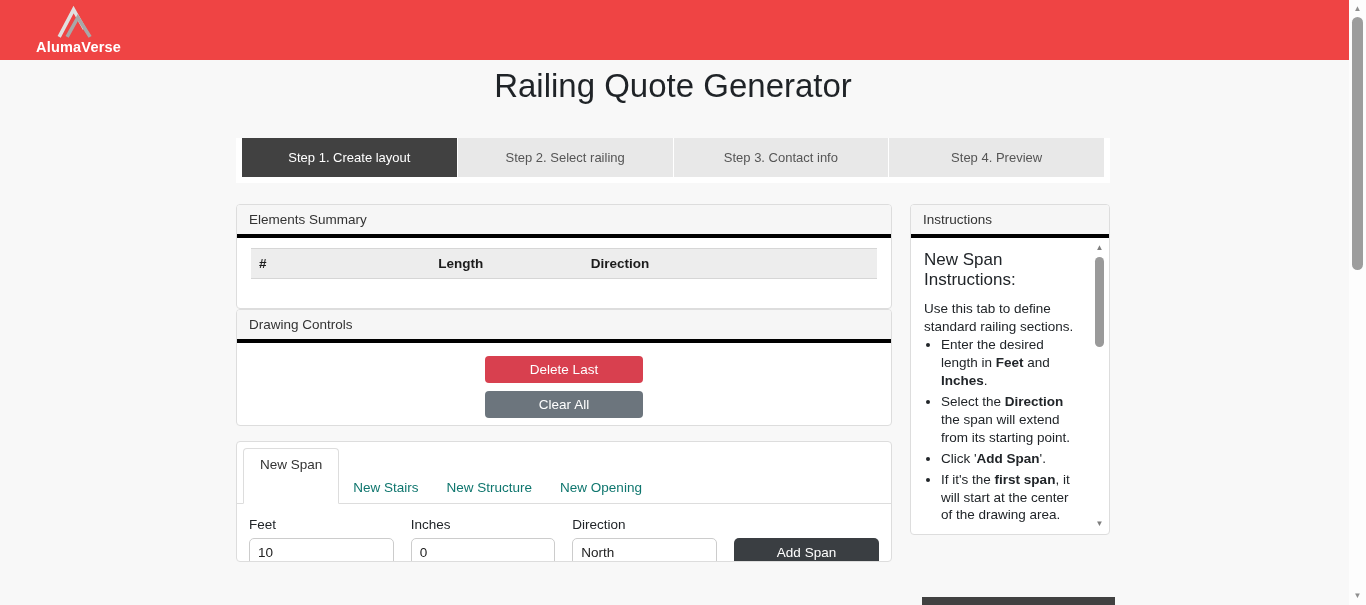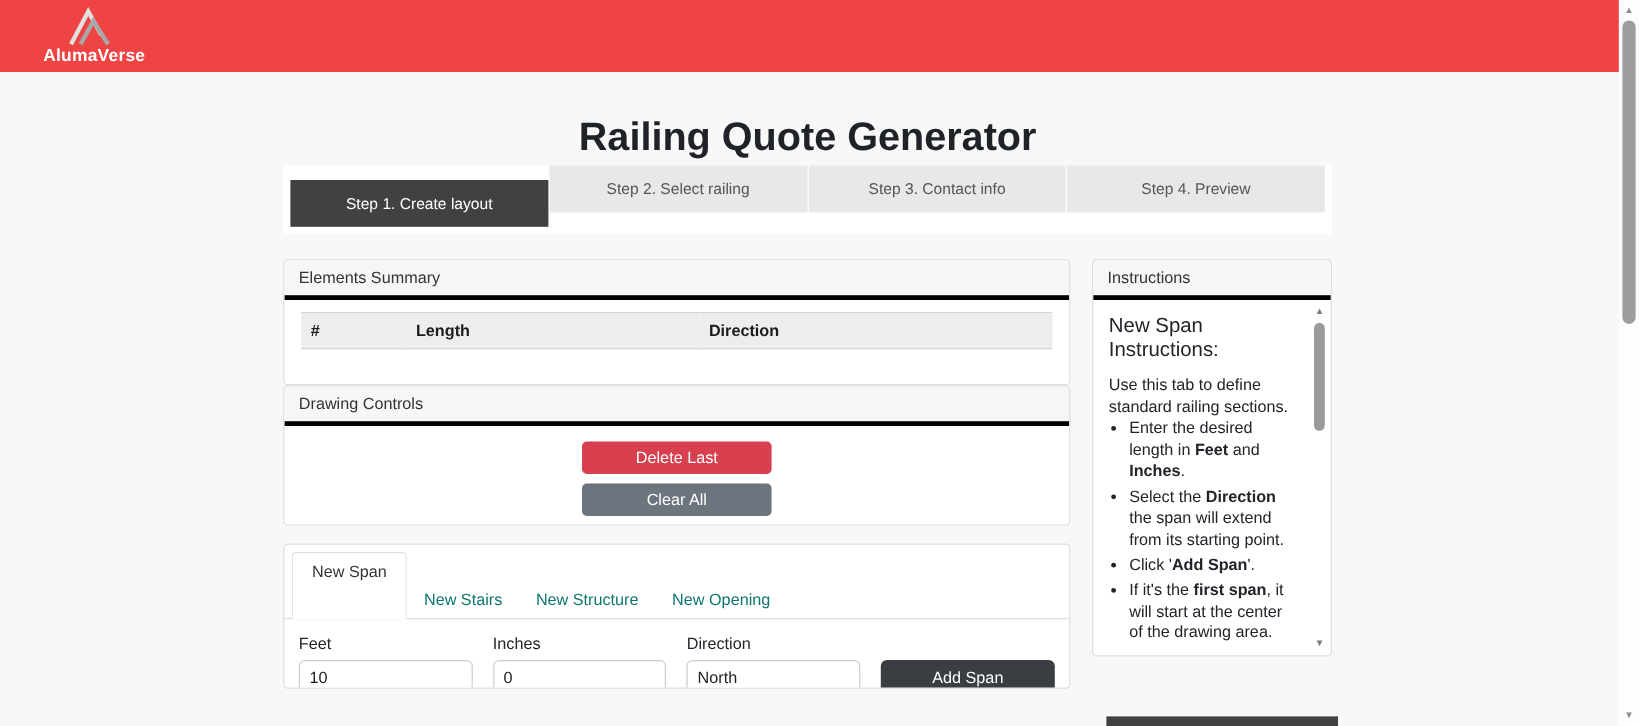--- a/index.html
+++ b/index.html
@@ -12,27 +12,27 @@
   }
 
   
   .app-header { height:60px; background:#ef4444; position:relative; }
   .logo { position:absolute; left:36px; top:5px; width:78px; text-align:center; }
   .logo svg { display:block; margin:0 auto; width:46px; height:35px; }
   .logo-text { color:#fff; font-weight:bold; font-size:14.5px; letter-spacing:.2px; line-height:14px; }
 
   
   .page { width:874px; margin-left:236px; position:relative; }
-  .page-title { padding-top:32px; height:64px; text-align:center; font-size:33px; font-weight:700; color:#1f2327; line-height:44px; }
+  .page-title { padding-top:4px; height:64px; text-align:center; font-size:33px; font-weight:400; color:#1f2327; line-height:44px; }
 
   
   .step-tabs { margin-top:14px; background:#fff; padding:0 6px 6px 6px; display:flex; gap:1px; }
   .step-tab { flex:1; height:39px; display:flex; align-items:center; justify-content:center;
               font-size:13px; background:#e8e8e8; color:#555; cursor:default; }
-  .step-tab.active { background:#414141; color:#fff;margin-top:12px; }
+  .step-tab.active { background:#414141; color:#fff; }
 
   
   .main-row { margin-top:21px; display:flex; gap:18px; align-items:flex-start; }
   .main-col { width:656px; }
   .panel { background:#fff; border:1px solid #ddd; border-radius:4px; overflow:hidden; }
   .panel-header { background:#f6f6f6; border-bottom:4px solid #000000; padding:7px 12px;
                   font-size:13.5px; color:#333; }
 
   
   .panel-a { height:105px; }
@@ -122,21 +122,21 @@
 
     <div class="main-col">
 
       <div class="panel panel-a">
         <div class="panel-header">Elements Summary</div>
         <div class="panel-a-body">
           <table>
             <thead>
                 <tr>
                   <th style="width: 14%;">#</th>
-                  <th style="width: 39%;">Length</th>
+                  <th style="width: 39%; text-align: center;">Length</th>
                   <th style="width: 47%;">Direction</th>
                 </tr>
               </thead>
             <tbody></tbody>
           </table>
         </div>
       </div>
 
       <div class="panel panel-b">
         <div class="panel-header">Drawing Controls</div>

